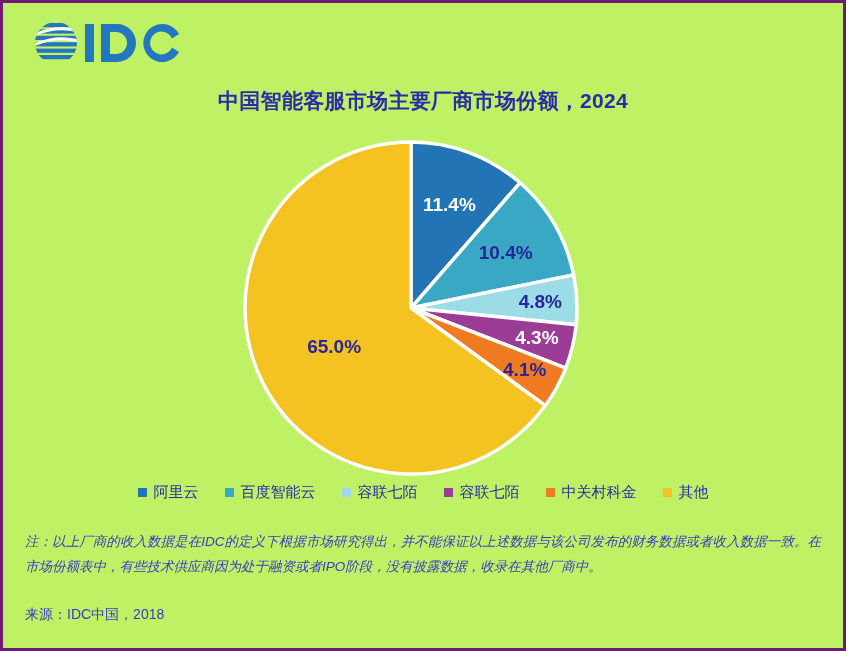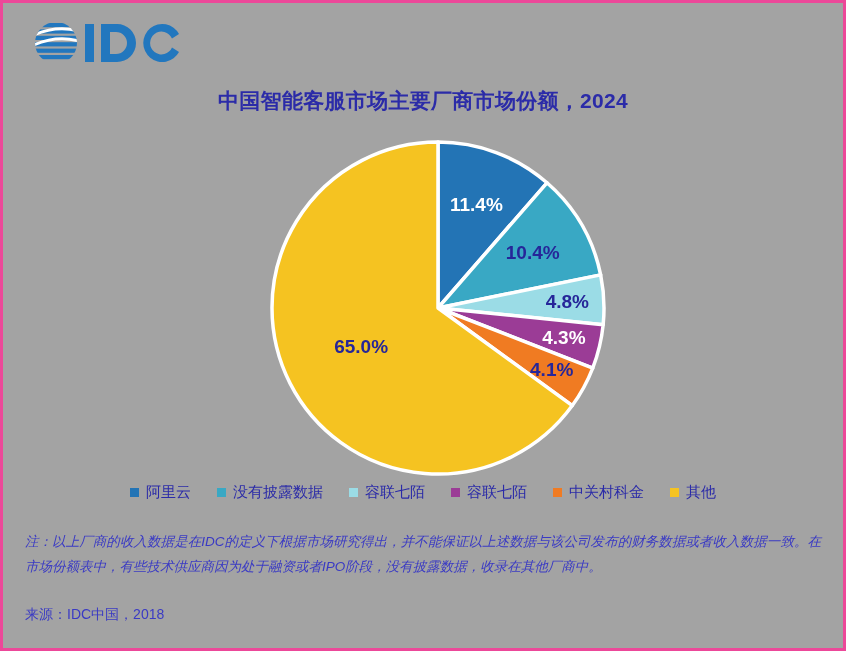--- a/index.html
+++ b/index.html
@@ -7,23 +7,23 @@
     padding: 0;
     background: #ffffff;
   }
   body {
     font-family: "Liberation Sans", "DejaVu Sans", sans-serif;
   }
   #page {
     position: relative;
     width: 846px;
     height: 651px;
-    background: #a3a3a3;
+    background: #bef264;
     box-sizing: border-box;
-    border: 3px solid #ec4899;
+    border: 3px solid #701a75;
     overflow: hidden;
   }
 
   
   #logo {
     position: absolute;
     left: 30px;
     top: 14px;
     width: 200px;
     height: 52px;
@@ -40,21 +40,21 @@
     text-align: center;
     font-size: 21px;
     font-weight: bold;
     color: #2B2BA8;
     letter-spacing: 0.3px;
   }
 
   
   #pie-wrap {
     position: absolute;
-    left: 243px;
+    left: 216px;
     top: 133px;
     width: 390px;
     height: 345px;
   }
   #pie-svg { display: block; }
 
   .slice-label {
     font-family: "Liberation Sans", "DejaVu Sans", sans-serif;
     font-size: 19px;
     font-weight: bold;
@@ -162,21 +162,21 @@
     </svg>
   </div>
 
   <div id="legend">
       <div class="legend-item">
         <span class="legend-swatch" style="background: rgb(35, 116, 181);"></span>
         <span>阿里云</span>
       </div>
       <div class="legend-item">
         <span class="legend-swatch" style="background: rgb(57, 168, 196);"></span>
-        <span>没有披露数据</span>
+        <span>百度智能云</span>
       </div>
       <div class="legend-item">
         <span class="legend-swatch" style="background: rgb(155, 220, 230);"></span>
         <span>容联七陌</span>
       </div>
       <div class="legend-item">
         <span class="legend-swatch" style="background: rgb(155, 60, 150);"></span>
         <span>容联七陌</span>
       </div>
       <div class="legend-item">

